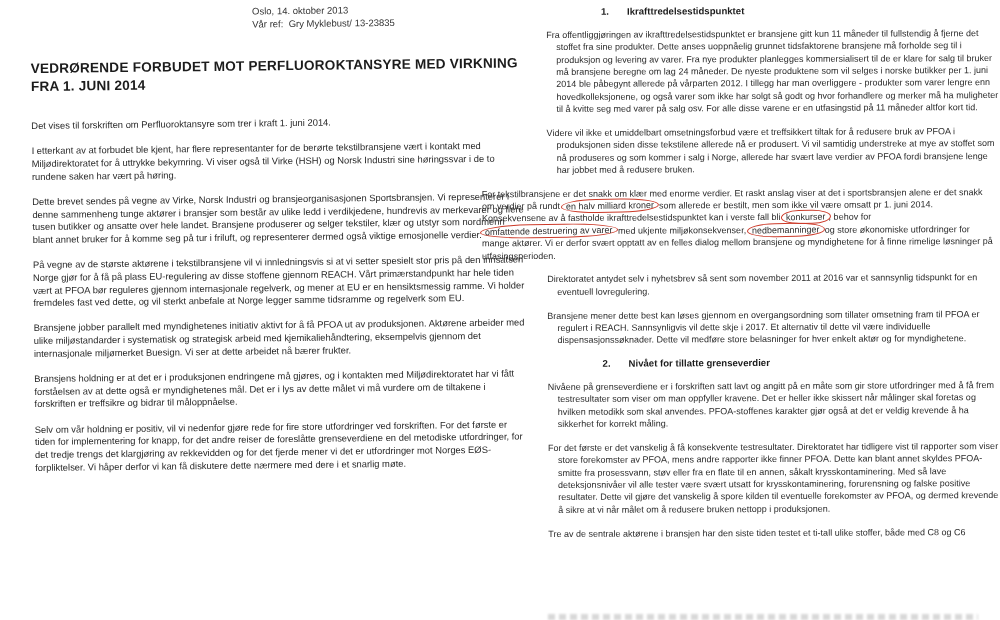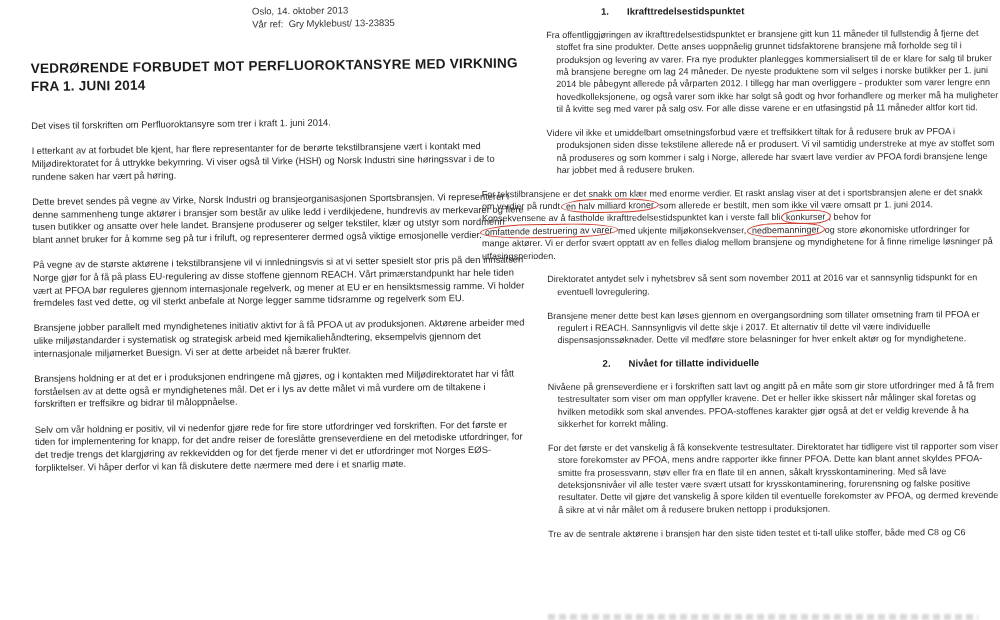--- a/index.html
+++ b/index.html
@@ -63,20 +63,20 @@
 <div class="page page-right">
   <div class="sec-heading">
     <span class="num">1.</span><span>Ikrafttredelsestidspunktet</span>
   </div>
   <p>Fra offentliggjøringen av ikrafttredelsestidspunktet er bransjene gitt kun 11 måneder til fullstendig å fjerne det stoffet fra sine produkter. Dette anses uoppnåelig grunnet tidsfaktorene bransjene må forholde seg til i produksjon og levering av varer. Fra nye produkter planlegges kommersialisert til de er klare for salg til bruker må bransjene beregne om lag 24 måneder. De nyeste produktene som vil selges i norske butikker per 1. juni 2014 ble påbegynt allerede på vårparten 2012. I tillegg har man overliggere - produkter som varer lengre enn hovedkolleksjonene, og også varer som ikke har solgt så godt og hvor forhandlere og merker må ha muligheter til å kvitte seg med varer på salg osv. For alle disse varene er en utfasingstid på 11 måneder altfor kort tid.</p>
   <p>Videre vil ikke et umiddelbart omsetningsforbud være et treffsikkert tiltak for å redusere bruk av PFOA i produksjonen siden disse tekstilene allerede nå er produsert. Vi vil samtidig understreke at mye av stoffet som nå produseres og som kommer i salg i Norge, allerede har svært lave verdier av PFOA fordi bransjene lenge har jobbet med å redusere bruken.</p>
   <p class="jut"><span>For tekstilbransjene er det snakk om klær med enorme verdier. Et raskt anslag viser at det i sportsbransjen alene er det snakk om verdier på rundt </span><span class="red-circle">en halv milliard kroner</span><span> som allerede er bestilt, men som ikke vil være omsatt pr 1. juni 2014. Konsekvensene av å fastholde ikrafttredelsestidspunktet kan i verste fall bli </span><span class="red-circle">konkurser</span><span>, behov for </span><span class="red-circle">omfattende destruering av varer</span><span> med ukjente miljøkonsekvenser, </span><span class="red-circle">nedbemanninger</span><span> og store økonomiske utfordringer for mange aktører. Vi er derfor svært opptatt av en felles dialog mellom bransjene og myndighetene for å finne rimelige løsninger på utfasingsperioden.</span></p>
   <p>Direktoratet antydet selv i nyhetsbrev så sent som november 2011 at 2016 var et sannsynlig tidspunkt for en eventuell lovregulering.</p>
   <p>Bransjene mener dette best kan løses gjennom en overgangsordning som tillater omsetning fram til PFOA er regulert i REACH. Sannsynligvis vil dette skje i 2017. Et alternativ til dette vil være individuelle dispensasjonssøknader. Dette vil medføre store belasninger for hver enkelt aktør og for myndighetene.</p>
   <div class="sec-heading h2">
-    <span class="num">2.</span><span>Nivået for tillatte individuelle</span>
+    <span class="num">2.</span><span>Nivået for tillatte grenseverdier</span>
   </div>
   <p>Nivåene på grenseverdiene er i forskriften satt lavt og angitt på en måte som gir store utfordringer med å få frem testresultater som viser om man oppfyller kravene. Det er heller ikke skissert når målinger skal foretas og hvilken metodikk som skal anvendes. PFOA-stoffenes karakter gjør også at det er veldig krevende å ha sikkerhet for korrekt måling.</p>
   <p>For det første er det vanskelig å få konsekvente testresultater. Direktoratet har tidligere vist til rapporter som viser store forekomster av PFOA, mens andre rapporter ikke finner PFOA. Dette kan blant annet skyldes PFOA-smitte fra prosessvann, støv eller fra en flate til en annen, såkalt krysskontaminering. Med så lave deteksjonsnivåer vil alle tester være svært utsatt for krysskontaminering, forurensning og falske positive resultater. Dette vil gjøre det vanskelig å spore kilden til eventuelle forekomster av PFOA, og dermed krevende å sikre at vi når målet om å redusere bruken nettopp i produksjonen.</p>
   <p>Tre av de sentrale aktørene i bransjen har den siste tiden testet et ti-tall ulike stoffer, både med C8 og C6</p>
 </div>
 
 <div class="cut-line"></div>
 
 </body></html>

